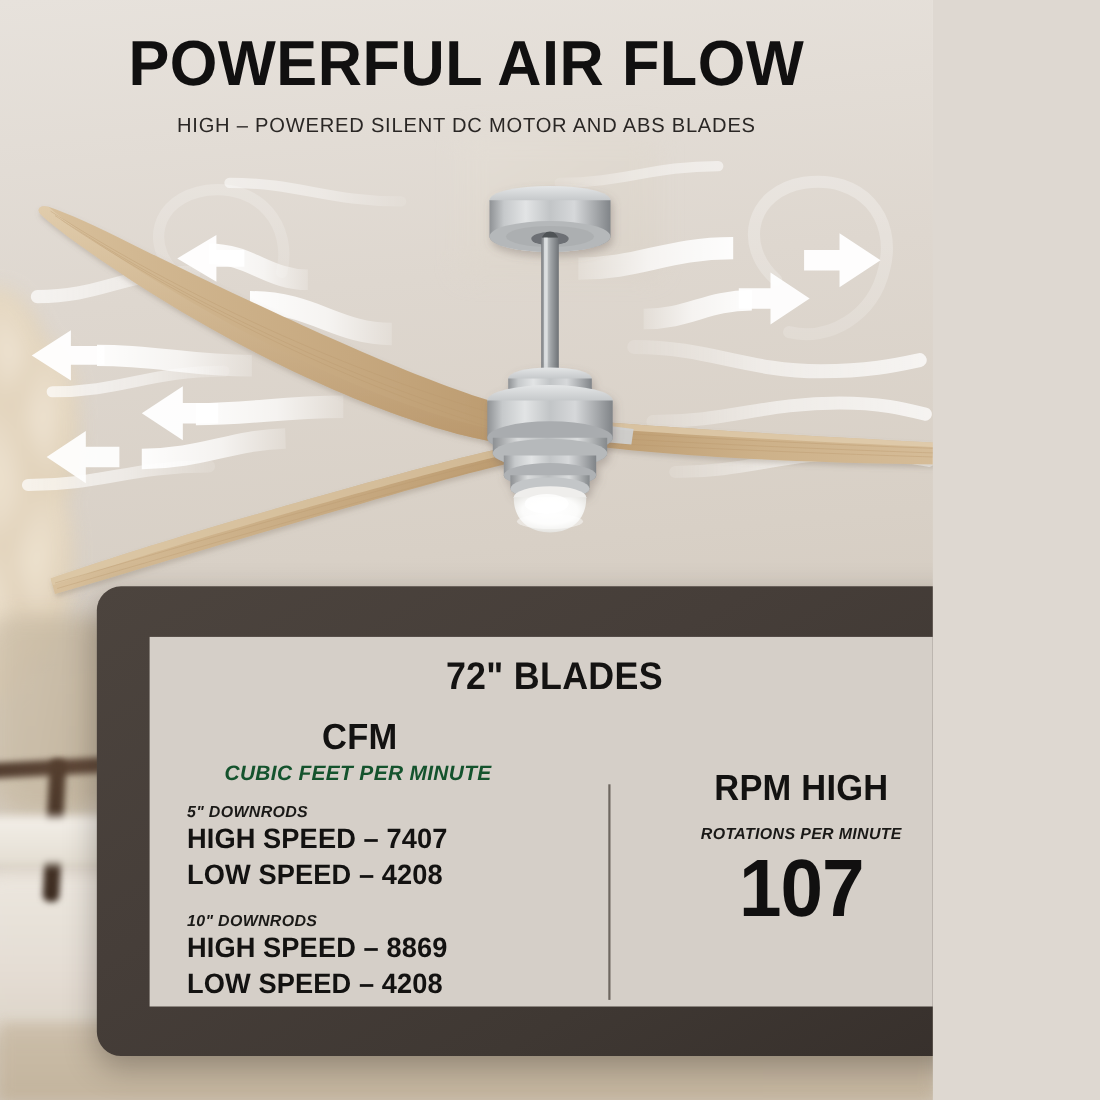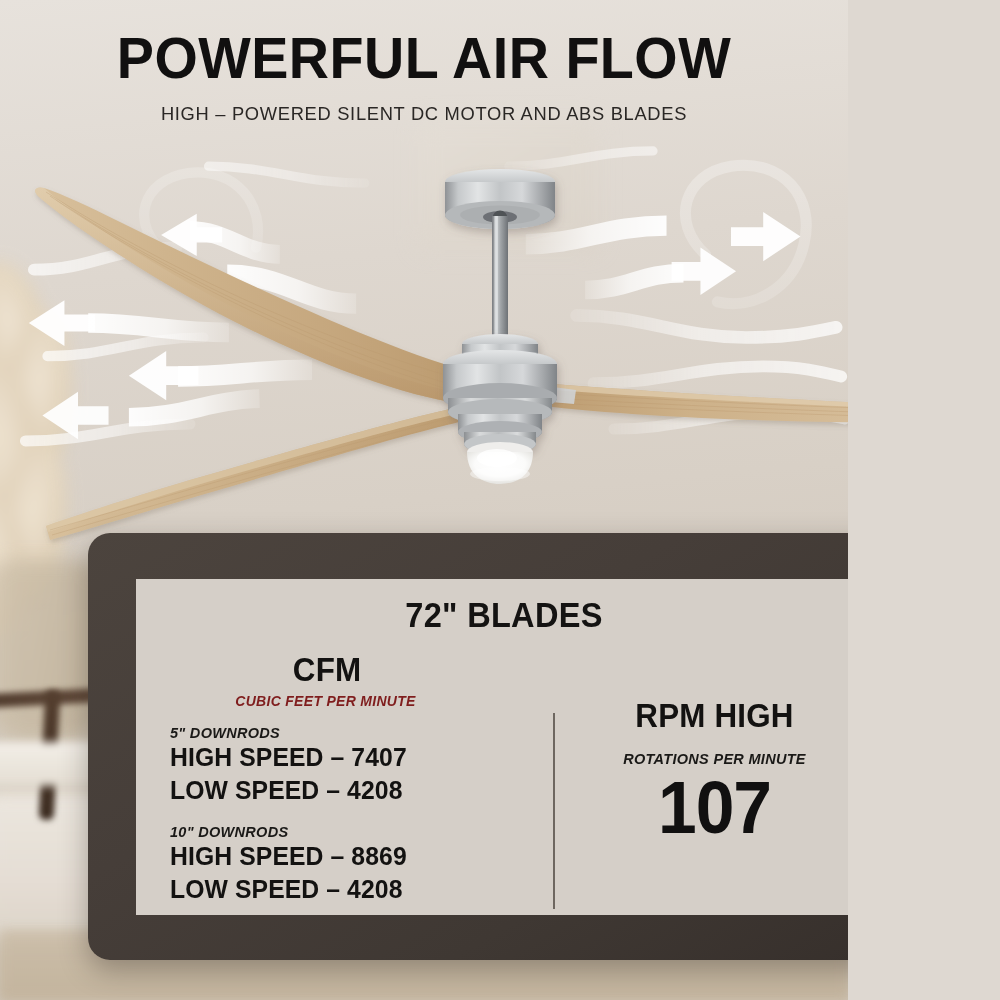--- a/index.html
+++ b/index.html
@@ -153,35 +153,35 @@
     position:absolute;left:417px;top:134px;width:2px;height:196px;
     background:#5c554e;opacity:.85;
   }
 
   .col-cfm{position:absolute;left:12px;top:72px;width:417px;}
   .cfm-h{
     text-align:center;font-size:33px;font-weight:700;color:#131211;
     letter-spacing:.2px;transform:scaleX(.95);padding-right:62px;
   }
   .cfm-sub{
-    text-align:center;font-size:14px;font-weight:700;font-style:italic;
-    color:#7f1d1d;letter-spacing:.3px;margin-top:4px;padding-right:62px;
+    text-align:center;font-size:19px;font-weight:700;font-style:italic;
+    color:#14532d;letter-spacing:.3px;margin-top:4px;padding-right:62px;
   }
   .rod-group{margin-top:16px;padding-left:22px;}
   .rod-group.second{margin-top:17px;}
   .rod-label{
     font-size:14.5px;font-weight:700;font-style:italic;color:#1a1917;
     letter-spacing:.3px;
   }
   .rod-line{
     font-size:25.5px;font-weight:700;color:#131211;letter-spacing:.1px;
     line-height:1.30;transform:scaleX(.97);transform-origin:left center;
   }
 
-  .col-rpm{position:absolute;left:419px;top:118px;width:319px;text-align:center;}
+  .col-rpm{position:absolute;left:433px;top:118px;width:319px;text-align:center;}
   .rpm-h{
     font-size:33px;font-weight:700;color:#131211;letter-spacing:.2px;
     transform:scaleX(.95);
   }
   .rpm-sub{
     font-size:14.5px;font-weight:700;font-style:italic;color:#1a1917;
     letter-spacing:.3px;margin-top:16px;
   }
   .rpm-val{
     font-size:74px;font-weight:700;color:#111010;line-height:1.0;

